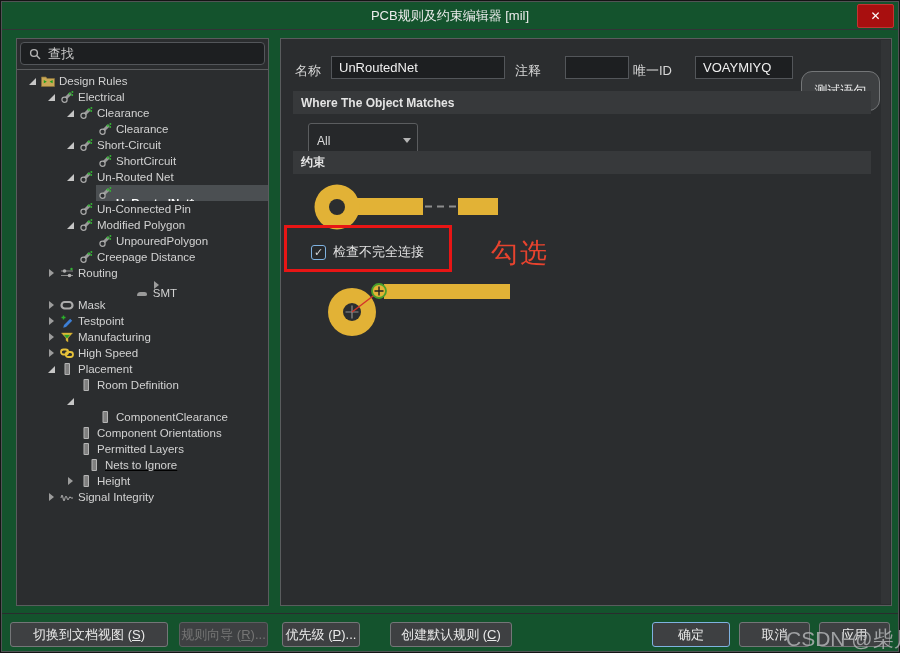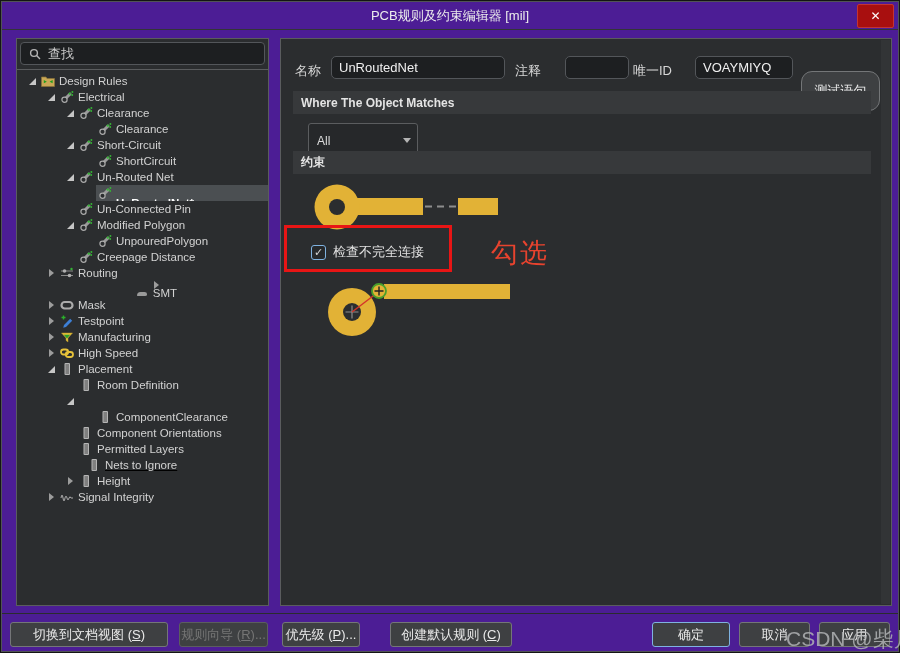--- a/index.html
+++ b/index.html
@@ -3,21 +3,21 @@
 <meta charset="utf-8">
 <style>
   * { margin:0; padding:0; box-sizing:border-box; }
   html,body { width:900px; height:653px; overflow:hidden; }
   body {
     font-family:"Liberation Sans","DejaVu Sans",sans-serif;
     background:#3b3d3f; position:relative;
     -webkit-font-smoothing:antialiased;
   }
   .window {
-    position:absolute; inset:0; background:#4c1d95;
+    position:absolute; inset:0; background:#14532d;
     border:2px solid #515355; outline:1px solid #141414; outline-offset:-1px;
   }
   
   .titlebar {
     position:absolute; left:0; top:0; right:0; height:28px;
     display:flex; align-items:center; justify-content:center;
     color:#ececec; font-size:13px; border-bottom:1px solid #333537;
   }
   .close-btn {
     position:absolute; right:4px; top:2px; width:37px; height:24px;
@@ -61,21 +61,21 @@
   .tree-label { color:#d2d2d2; font-size:11.5px; white-space:nowrap; }
   .tree-content.selected .tree-label { color:#ffffff; font-weight:bold;margin-top:20px; }
   
   .right-panel {
     position:absolute; left:278px; top:36px; width:612px; height:568px;
     background:#2b2d2f; border:1px solid #5a5c5e;
   }
   .fld-label { position:absolute; color:#d6d6d6; font-size:13px; top:23px; }
   .fld {
     position:absolute; top:17px; height:23px;
-    background:#1d1f21; border:1px solid #53565a; border-radius:5px;
+    background:#1d1f21; border:1px solid #53565a; border-radius:0;
     color:#f0f0f0; font-size:13px; padding:0 7px; outline:none;
     font-family:"Liberation Sans","DejaVu Sans",sans-serif;
   }
   .btn {
     background:#3e4042; border:1px solid #747678; border-radius:3px;
     color:#eaeaea; font-size:13px; display:flex; align-items:center;
     justify-content:center; cursor:pointer; white-space:nowrap;
     font-family:"Liberation Sans","DejaVu Sans",sans-serif;
   }
   .test-btn { position:absolute; left:520px; top:32px; width:79px; height:40px;border-radius:11px; }

